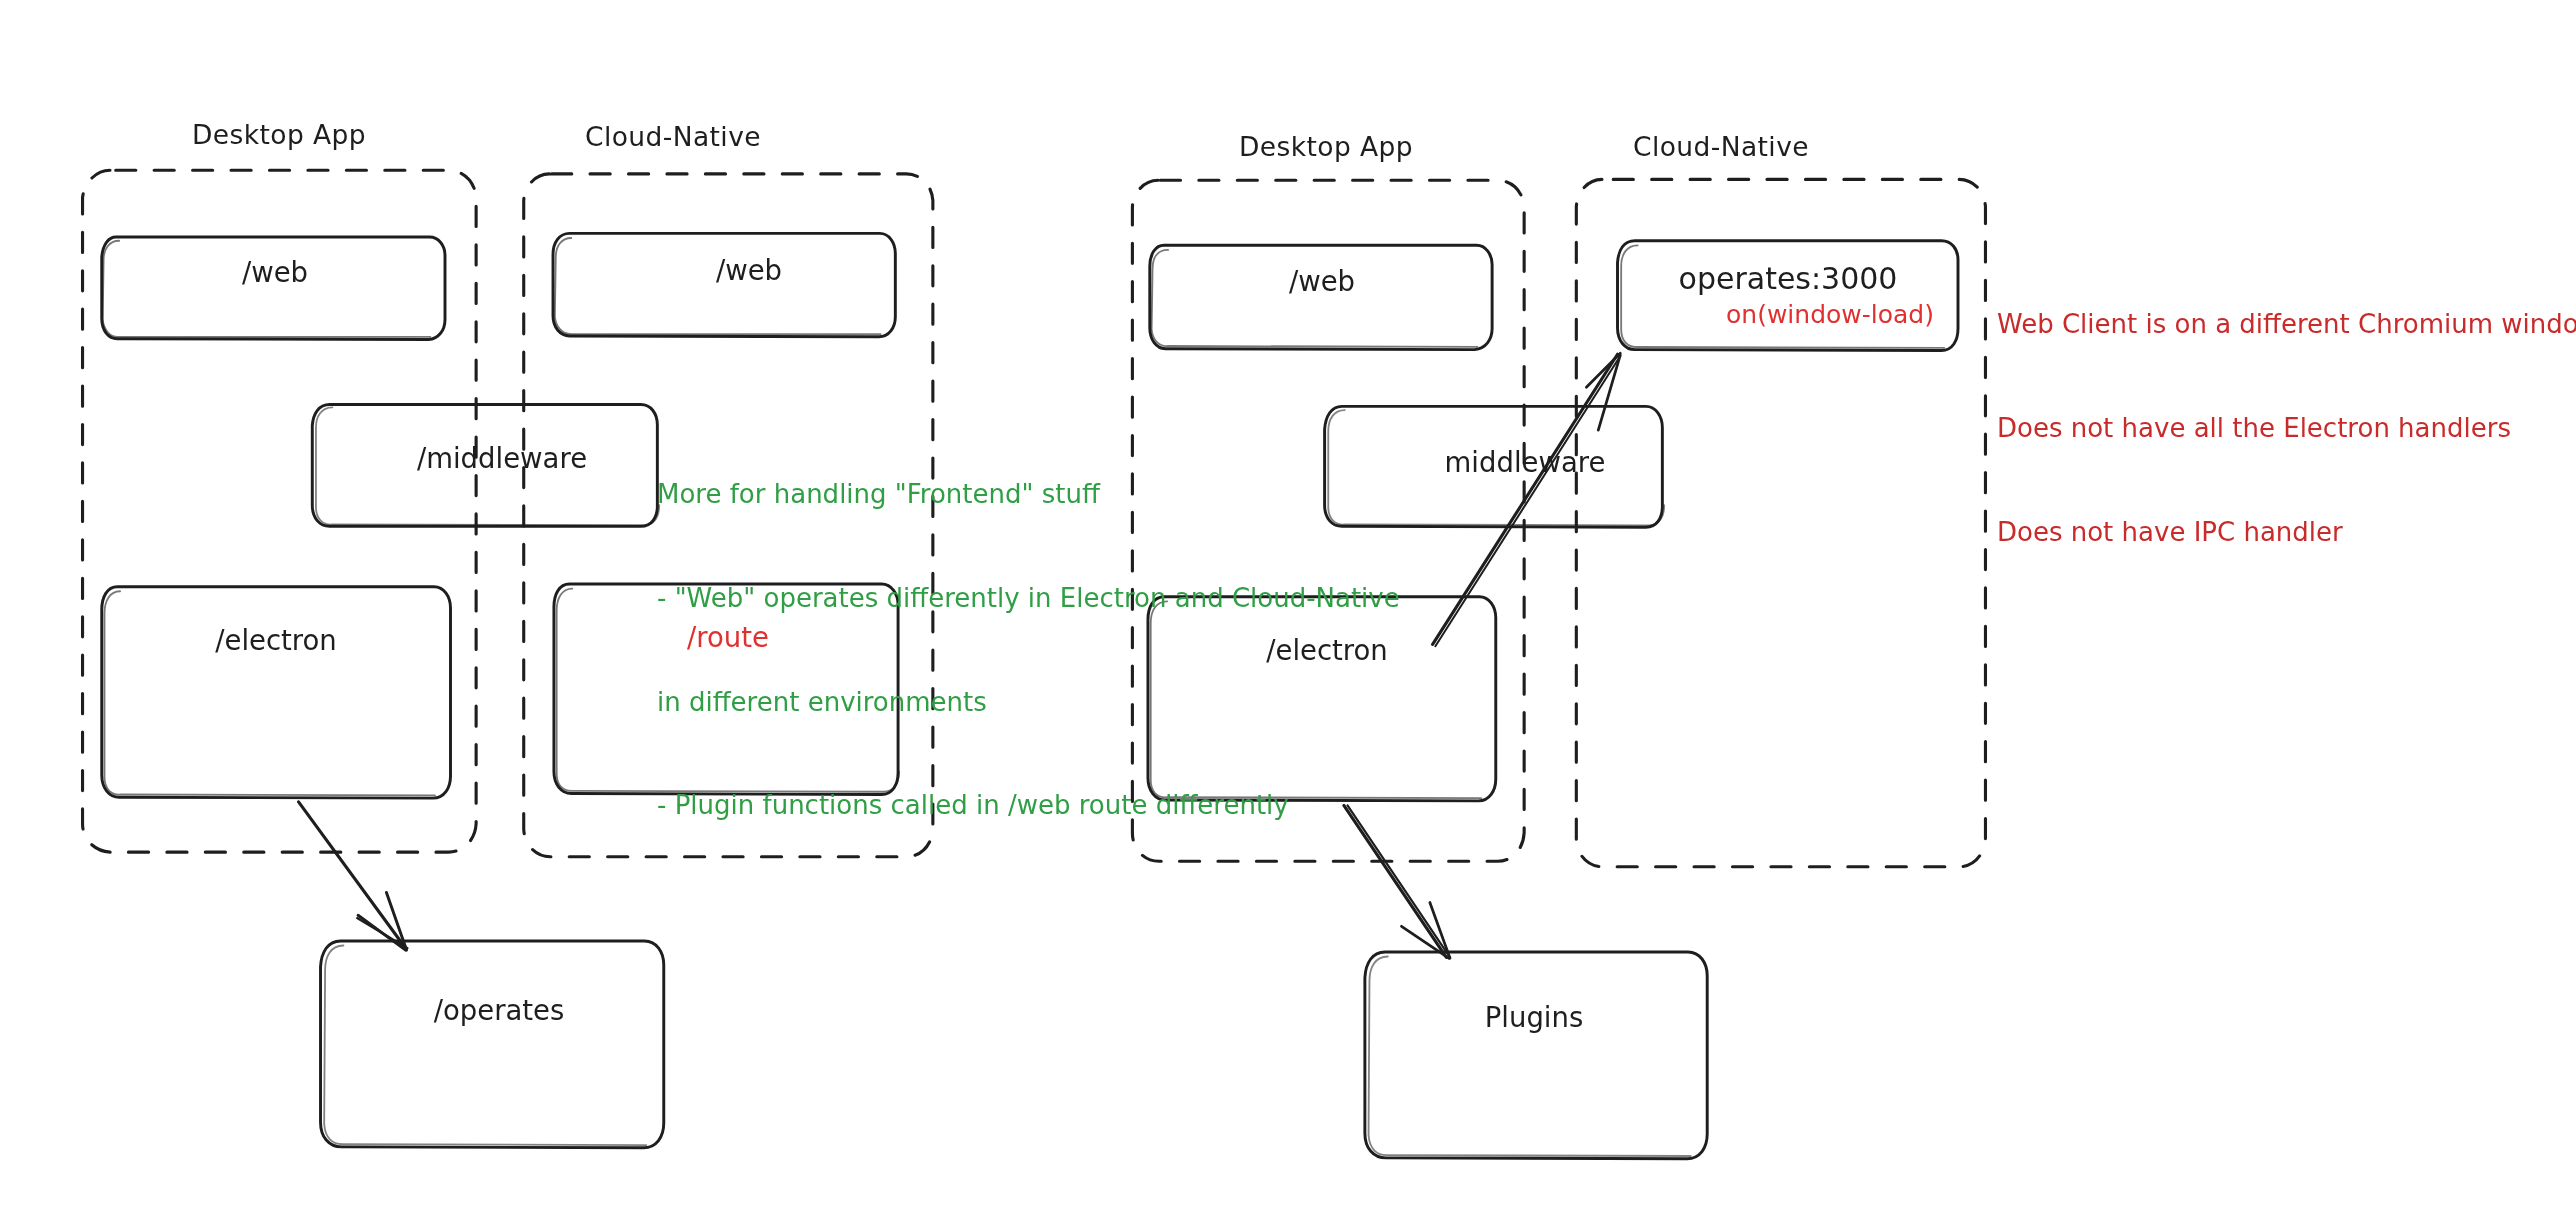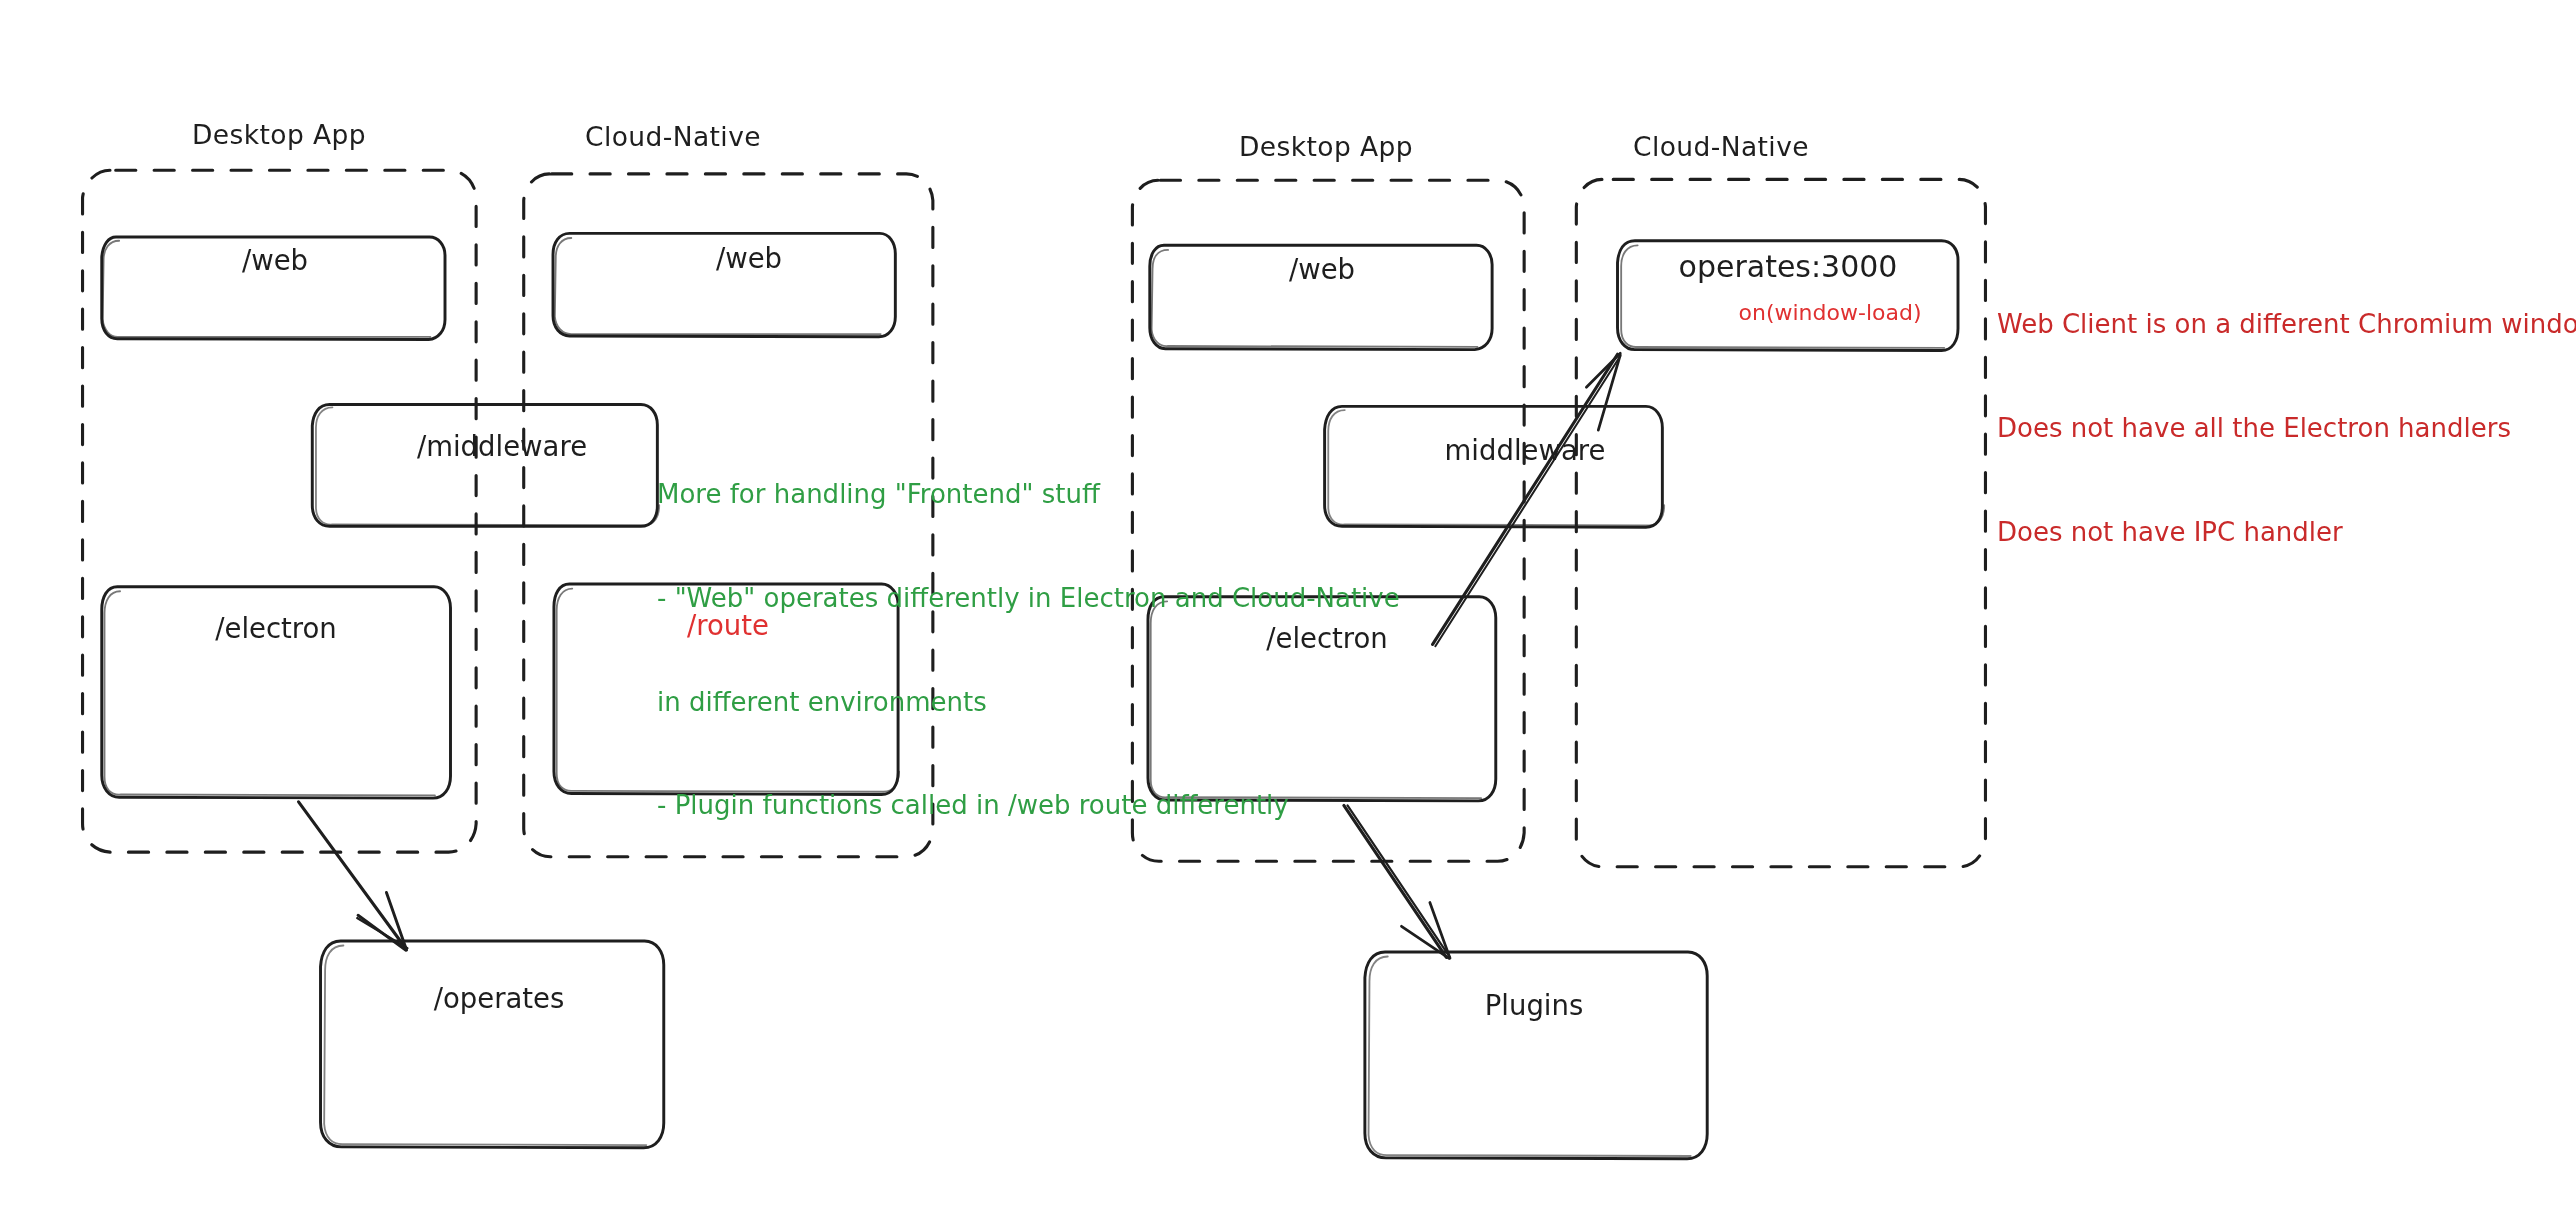--- a/index.html
+++ b/index.html
@@ -32,31 +32,32 @@
   .group-title {
     font-size: 26.5px;
     letter-spacing: 0.4px;
     transform: translateX(-50%);
     text-align: center;
   }
   .box-label {
     font-size: 27.5px;
     transform: translateX(-50%);
     text-align: center;
+    margin-top: 12px;
   }
   .box-label.big { font-size: 30px; }
   .note {
     font-size: 26px;
     line-height: 1.33;
   }
   .note.green { color: #2f9e44; }
   .note.red { color: #c92a2a; }
   .red-text { color: #e03131; }
   .sub-red {
-    font-size: 22px;
+    font-size: 25px;
     color: #e03131;
     transform: translateX(-50%);
     text-align: right;
   }
 </style>
 </head>
 <body>
 
 <div id="canvas">
 

